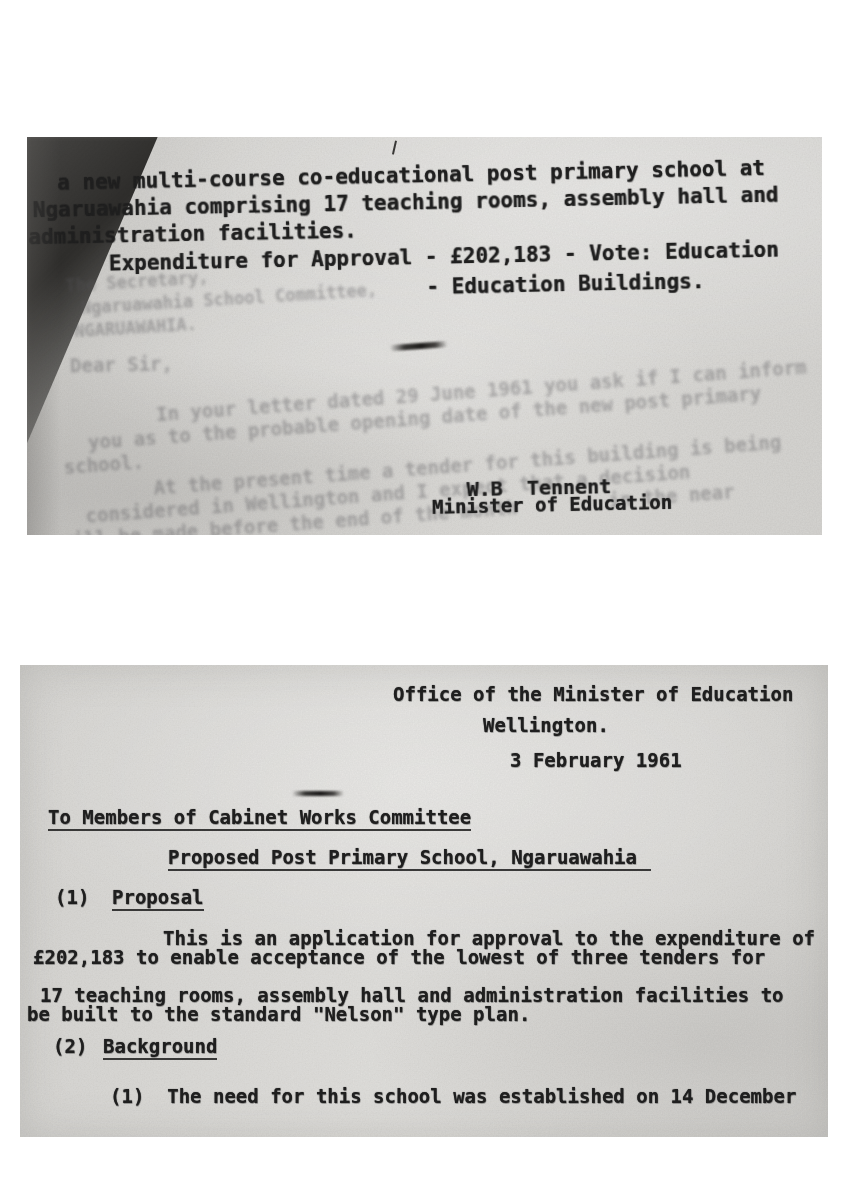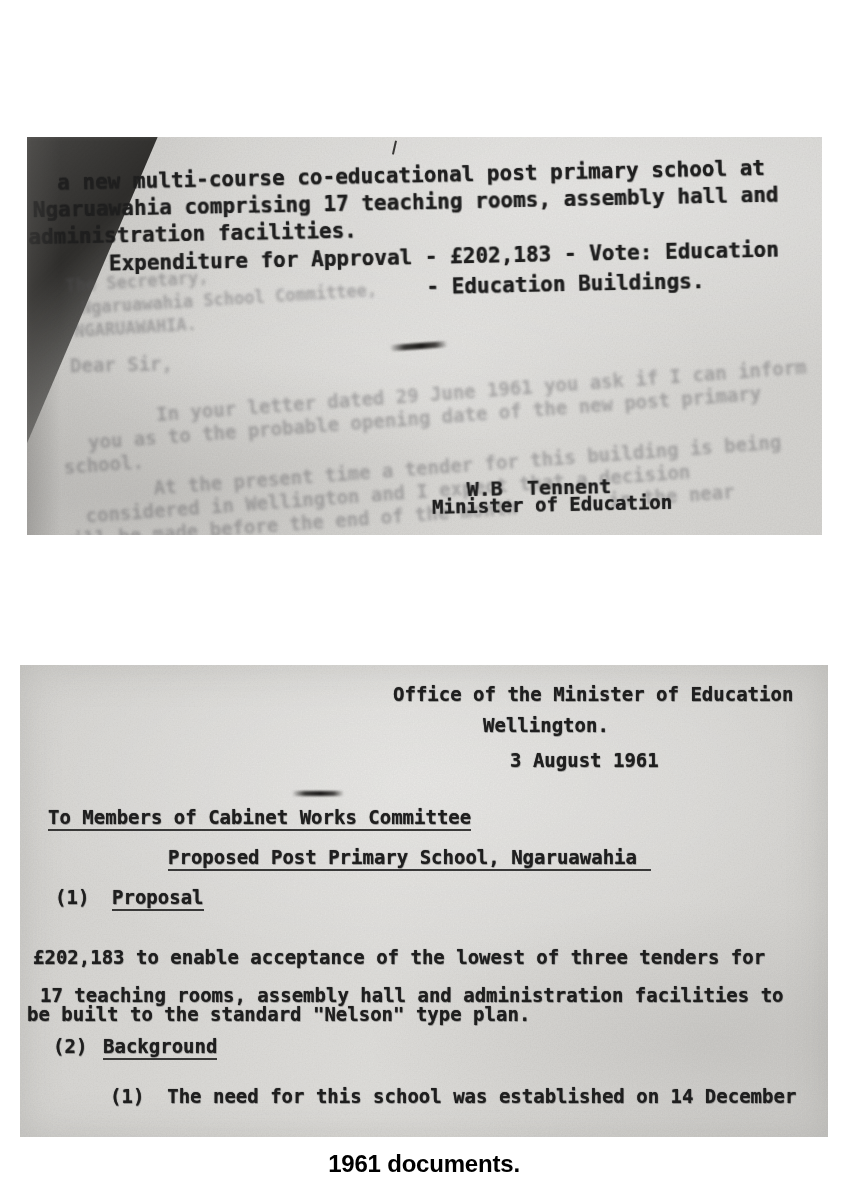--- a/index.html
+++ b/index.html
@@ -119,44 +119,44 @@
         <feColorMatrix type="matrix" values="0 0 0 0 0.35  0 0 0 0 0.34  0 0 0 0 0.33  0 0 0 0.35 0"></feColorMatrix>
       </filter>
       <rect width="100%" height="100%" filter="url(#gr1)"></rect>
     </svg>
   </div>
 
   <div class="scan scan2">
 
     <div class="line ink tw19" style="left:373px; top:18px;">Office of the Minister of Education</div>
     <div class="line ink tw19" style="left:463px; top:49px;">Wellington.</div>
-    <div class="line ink tw19" style="left:490px; top:84px;">3 August 1961</div>
+    <div class="line ink tw19" style="left:490px; top:84px;">3 February 1961</div>
 
     <div class="smudge" style="left:272px; top:126px; width:52px; height:5px;"></div>
 
     <div class="line ink tw19" style="left:148px; top:181px;"><span class="u u-pad">Proposed Post Primary School, Ngaruawahia</span></div>
 
     <div class="line ink tw19" style="left:28px; top:141px;"><span class="u">To Members of Cabinet Works Committee</span></div>
 
     <div class="line ink tw19" style="left:35px; top:221px;">(1)</div>
     <div class="line ink tw19" style="left:92px; top:221px;"><span class="u">Proposal</span></div>
 
+    <div class="line ink tw19" style="left:143px; top:262px;">This is an application for approval to the expenditure of</div>
     <div class="line ink tw19" style="left:13px;   top:281px;">£202,183 to enable acceptance of the lowest of three tenders for</div>
     <div class="line ink tw19" style="left:7px;   top:319px;margin-left:13px;">17 teaching rooms, assembly hall and administration facilities to</div>
     <div class="line ink tw19" style="left:7px;   top:338px;">be built to the standard "Nelson" type plan.</div>
 
     <div class="line ink tw19" style="left:33px; top:370px;">(2)</div>
     <div class="line ink tw19" style="left:83px; top:370px;"><span class="u">Background</span></div>
 
     <div class="line ink tw19" style="left:90px; top:400px;margin-top:20px;">(1)  The need for this school was established on 14 December</div>
 
     <svg class="grain" aria-hidden="true">
       <filter id="gr2" x="0" y="0" width="100%" height="100%">
         <feTurbulence type="fractalNoise" baseFrequency="0.75" numOctaves="2" stitchTiles="stitch"></feTurbulence>
         <feColorMatrix type="matrix" values="0 0 0 0 0.36  0 0 0 0 0.35  0 0 0 0 0.34  0 0 0 0.32 0"></feColorMatrix>
       </filter>
       <rect width="100%" height="100%" filter="url(#gr2)"></rect>
     </svg>
   </div>
 
-  <div class="caption">1961 documents.</div>
 
 </div>
 
 </body></html>

